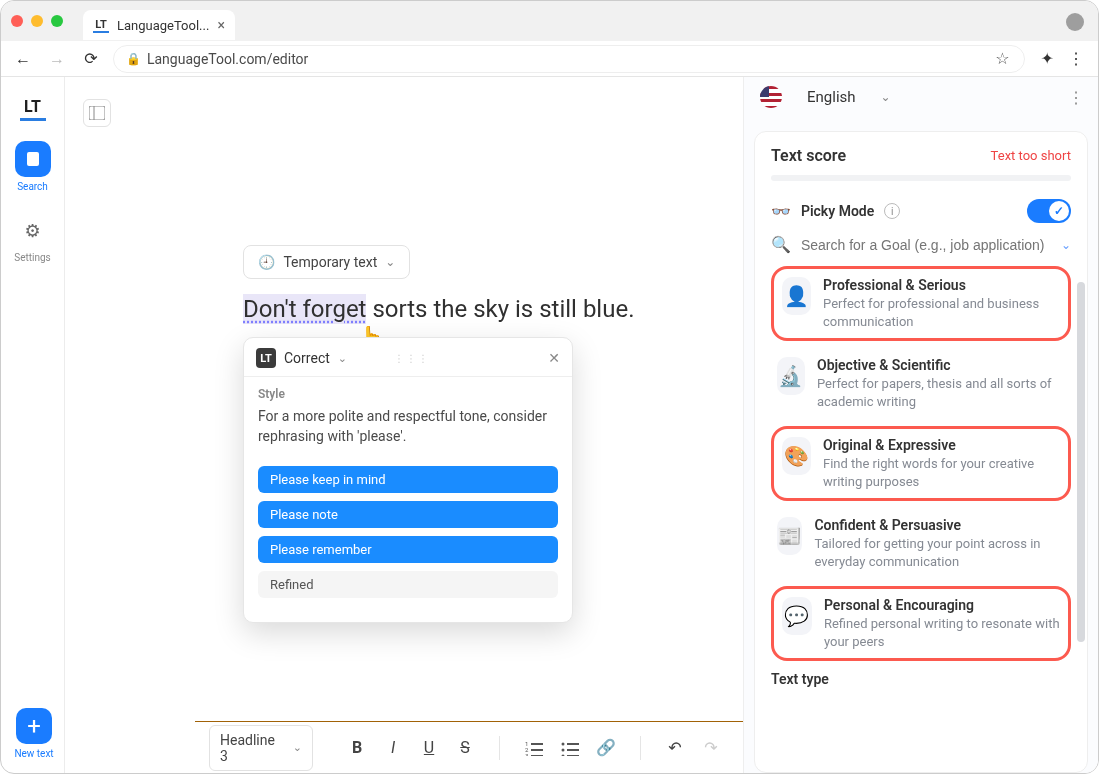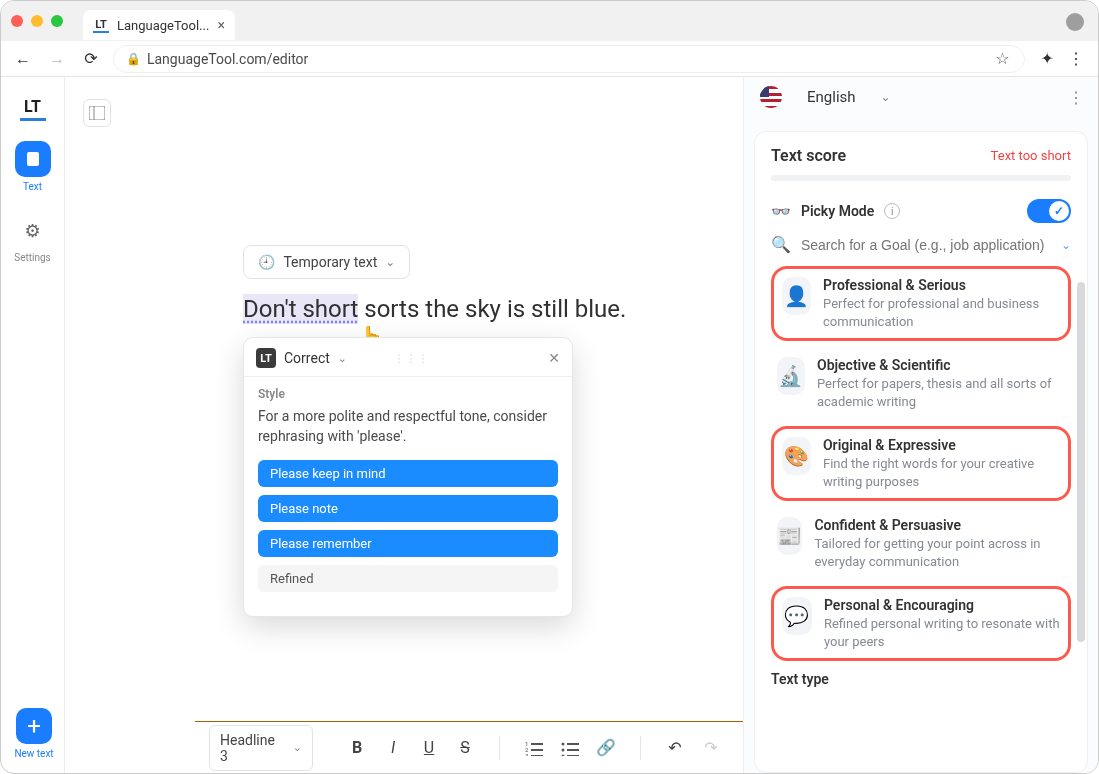--- a/index.html
+++ b/index.html
@@ -51,21 +51,21 @@
 
   .popup { position:absolute; top:260px; left:178px; width:330px; background:#fff; border:1px solid #e6e6e6; border-radius:10px; box-shadow:0 10px 30px rgba(0,0,0,.15); padding:0 0 14px;}
   .popup-head { display:flex; align-items:center; padding:10px 12px 8px; gap:8px; position:relative;}
   .popup-head .tag { width:20px; height:20px; background:#3b3b3b; color:#fff; border-radius:4px; font-size:11px; display:flex; align-items:center; justify-content:center; font-weight:bold;}
   .popup-head .ttl { font-size:14px; color:#333;}
   .popup-head .chev{ font-size:11px; color:#888;}
   .popup-head .grip{ position:absolute; left:150px; color:#cfcfcf; letter-spacing:2px; font-size:10px;}
   .popup-head .close{ position:absolute; right:12px; color:#888; font-size:14px; cursor:pointer;}
   .popup-body { border-top:1px solid #eee; padding:10px 14px;}
   .popup-body .section { font-size:12px; color:#888; font-weight:600; margin-bottom:6px;}
-  .popup-body .desc { font-size:14px; color:#4a4a4a; margin-bottom:14px; line-height:1.4;}
+  .popup-body .desc { font-size:14px; color:#4a4a4a; margin-bottom:20px; line-height:1.4;}
   .chips { display:flex; flex-wrap:wrap; gap:8px;flex-direction:column;}
   .chip { background:#1a8cff; color:#fff; border-radius:6px; padding:6px 12px; font-size:13px; cursor:pointer;}
   .chip.ignore { background:#f5f5f5; color:#555;}
 
   .bottom-toolbar { position:absolute; left:130px; right:0; bottom:0; height:52px; border-top:1px solid #a16207; display:flex; align-items:center; padding:0 14px; gap:6px;}
   .sel { border:1px solid #e2e2e2; border-radius:6px; padding:6px 10px; font-size:14px; color:#444; display:flex; align-items:center; gap:8px;}
   .tb-group { display:flex; align-items:center; margin-left:20px;}
   .tbtn { width:36px; height:36px; display:flex; align-items:center; justify-content:center; color:#444; font-size:16px; cursor:pointer; border-radius:6px;}
   .sep { width:1px; height:24px; background:#e5e5e5; margin:0 10px;}
 
@@ -132,21 +132,21 @@
 <div class="app">
 
   <div class="leftbar">
     <div class="logo">LT</div>
     <div class="sidetile active">
       <div class="box">
         <svg width="18" height="18">
             <rect x="3" y="2" width="12" height="14" rx="2" fill="#fff"></rect>
           </svg>
       </div>
-      <div class="lbl">Text</div>
+      <div class="lbl">Search</div>
     </div>
     <div class="sidetile gray">
       <div class="box" style="color:#666;font-size:18px;">⚙</div>
       <div class="lbl">Settings</div>
     </div>
   </div>
   <div class="newtext">
     <div class="plus">+</div>
     <div class="lbl">New text</div>
   </div>
@@ -161,21 +161,21 @@
       </div>
     </div>
 
     <div class="doc-chip">
       <span>🕘</span>
       <span>Temporary text</span>
       <span class="chev">⌄</span>
     </div>
 
     <div class="sentence">
-      <span class="hl">Don't short</span><span> sorts the sky is still blue.</span>
+      <span class="hl">Don't forget</span><span> sorts the sky is still blue.</span>
     </div>
 
     <div class="cursoricon">👆</div>
 
     <div class="popup">
       <div class="popup-head">
         <span class="tag">LT</span>
         <span class="ttl">Correct</span>
         <span class="chev">⌄</span>
         <span class="grip">⋮⋮⋮</span>

